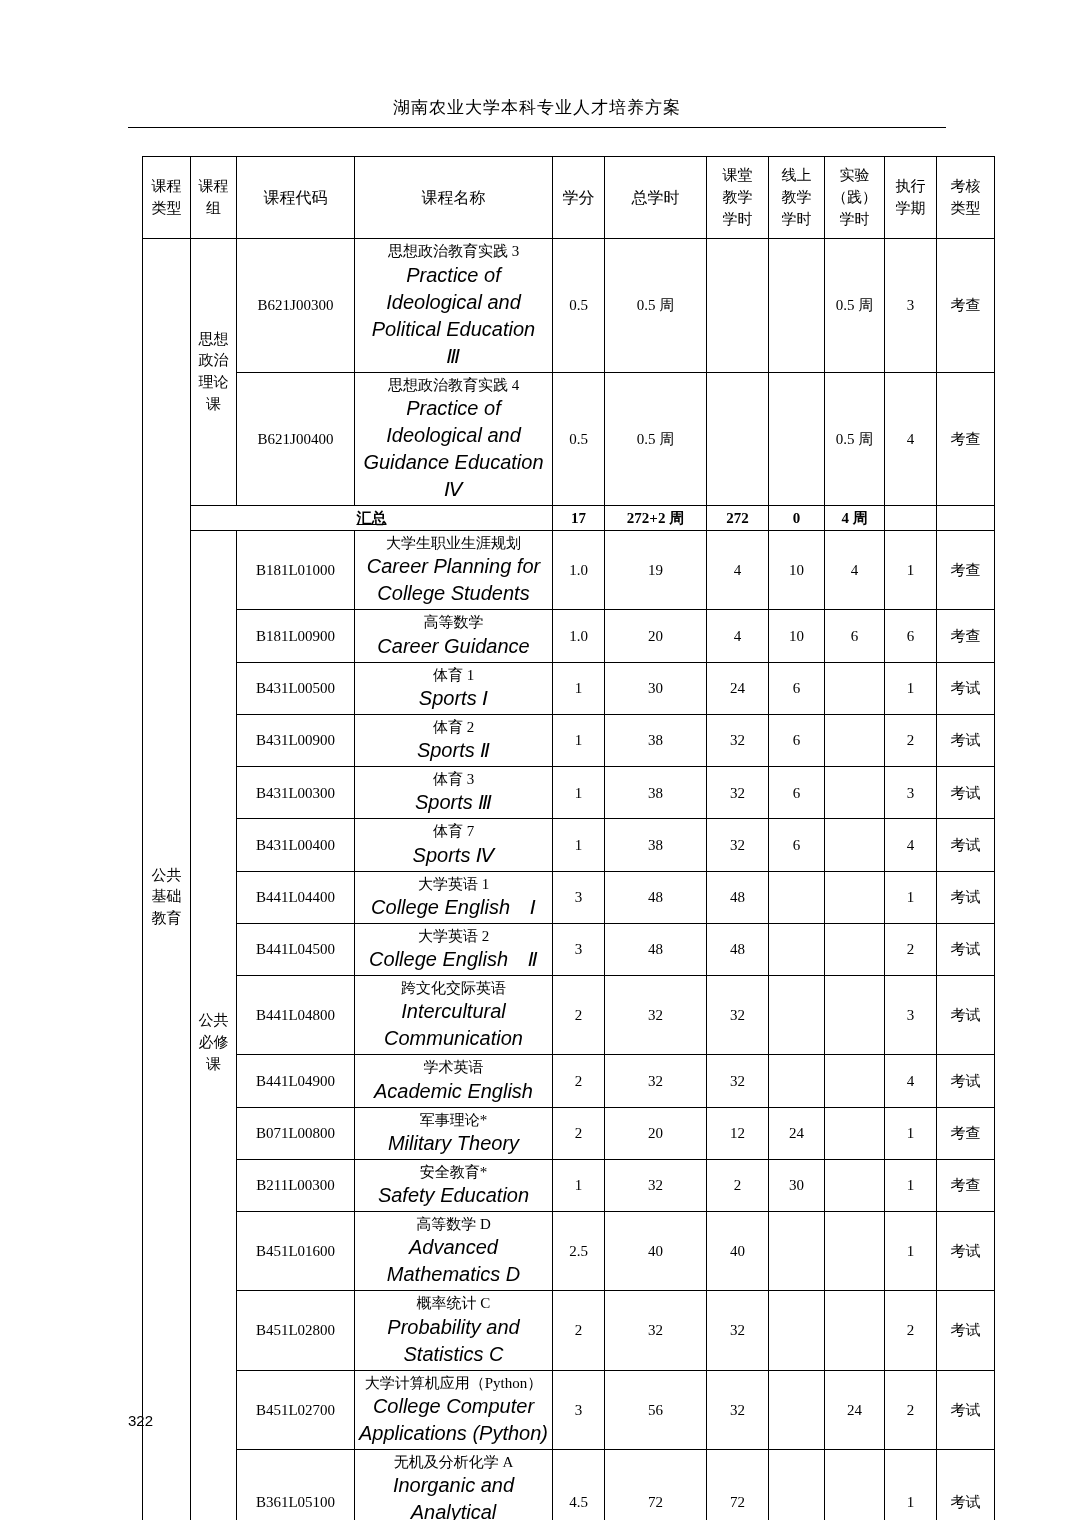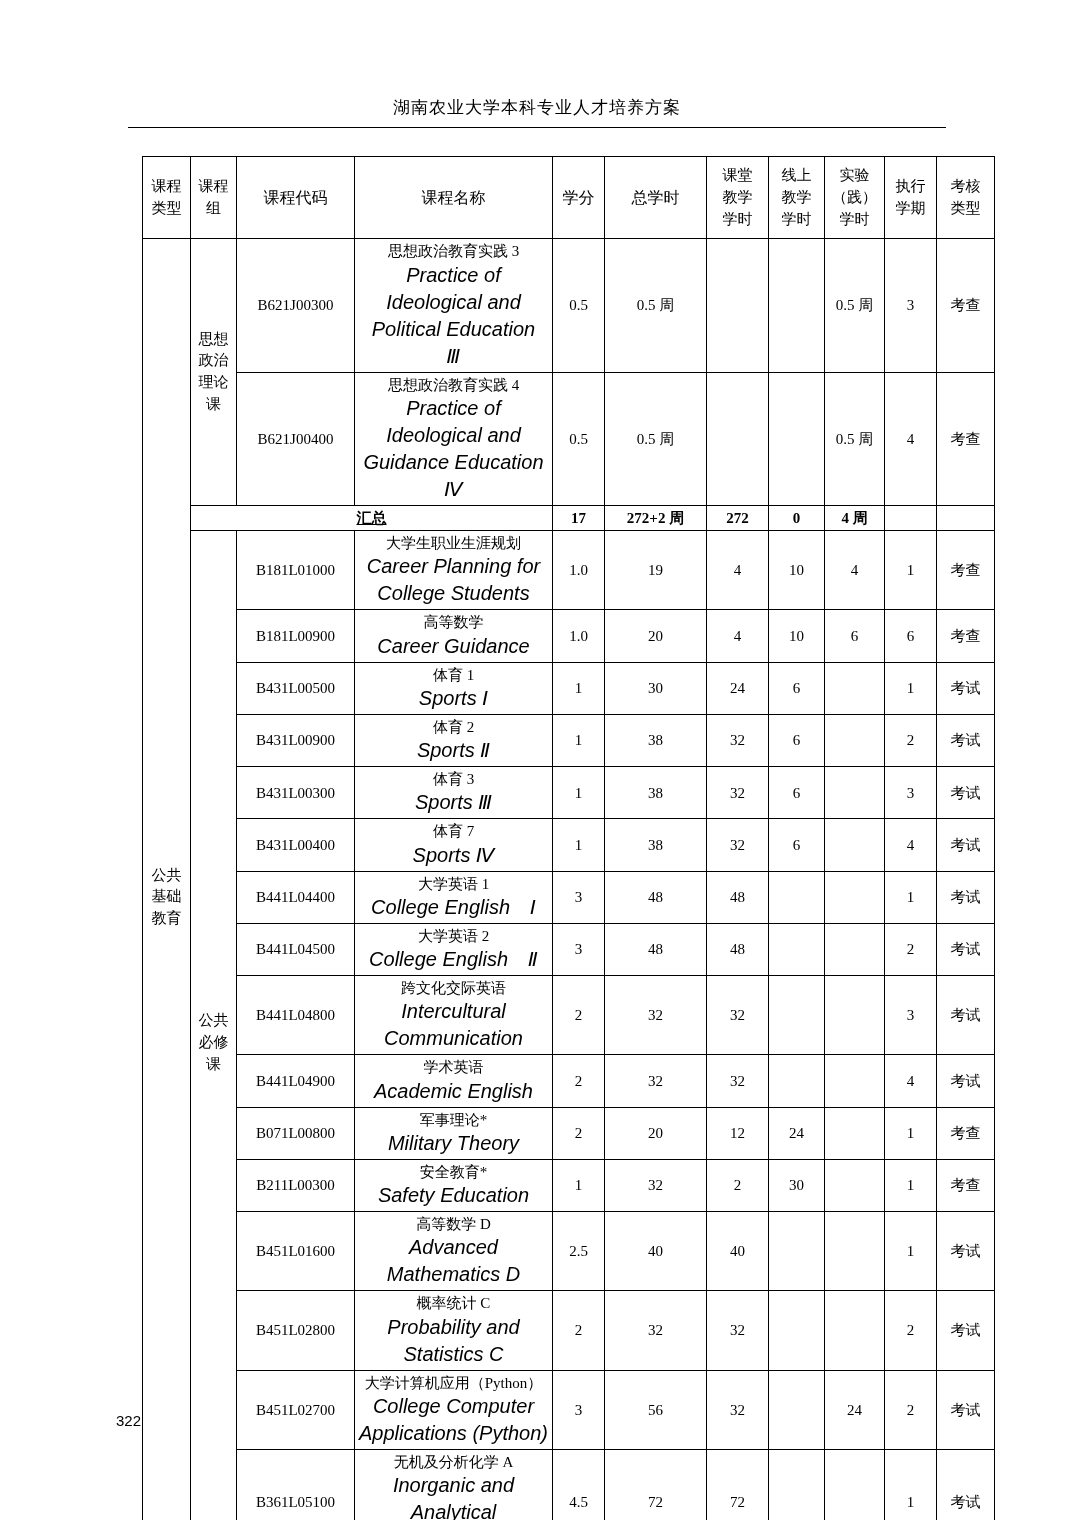--- a/index.html
+++ b/index.html
@@ -85,21 +85,21 @@
     padding: 6px 4px;
     line-height: 1.4;
   }
   .cell-name .cn { display: block; font-family: "Liberation Serif","DejaVu Serif",serif; }
   .cell-name .en { display: block; font-family: "Liberation Sans","DejaVu Sans",sans-serif; font-size: 20px; font-style: italic; }
   .code-cell { font-family: "Liberation Serif","DejaVu Serif",serif; font-size: 15px; }
   .sum-row td { font-weight: bold; }
   .sum-label { font-weight: bold; text-decoration: underline; }
   .page-number {
     position: absolute;
-    left: 116px;
+    left: 128px;
     top: 1412px;
     font-size: 15px;
     font-family: "Liberation Sans","DejaVu Sans",sans-serif;
     text-align: right;
   }
 </style>
 </head>
 <body>
 
 <div class="page">

